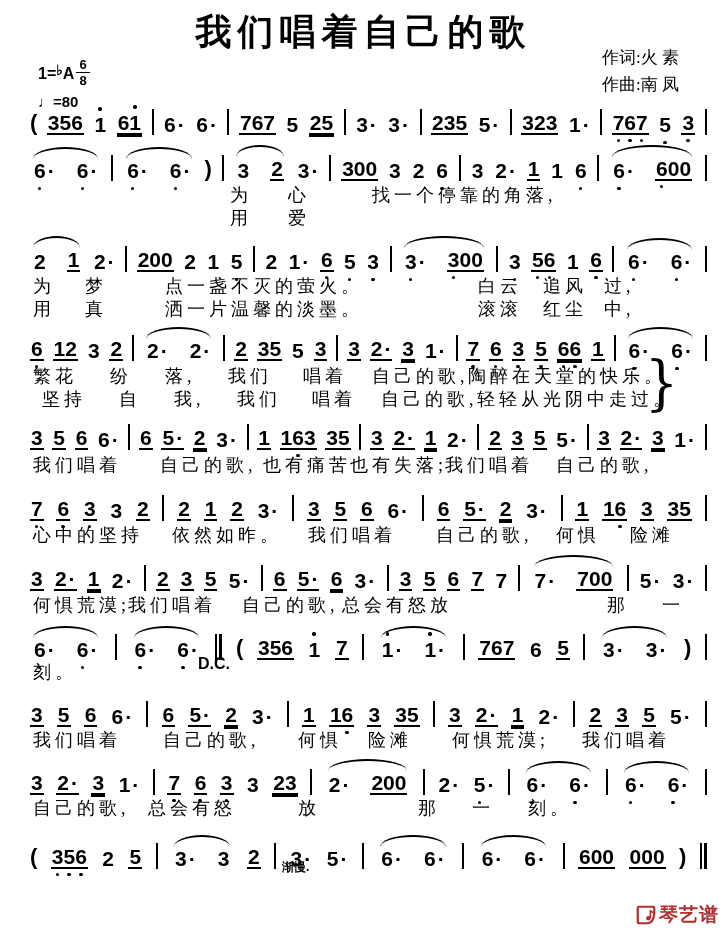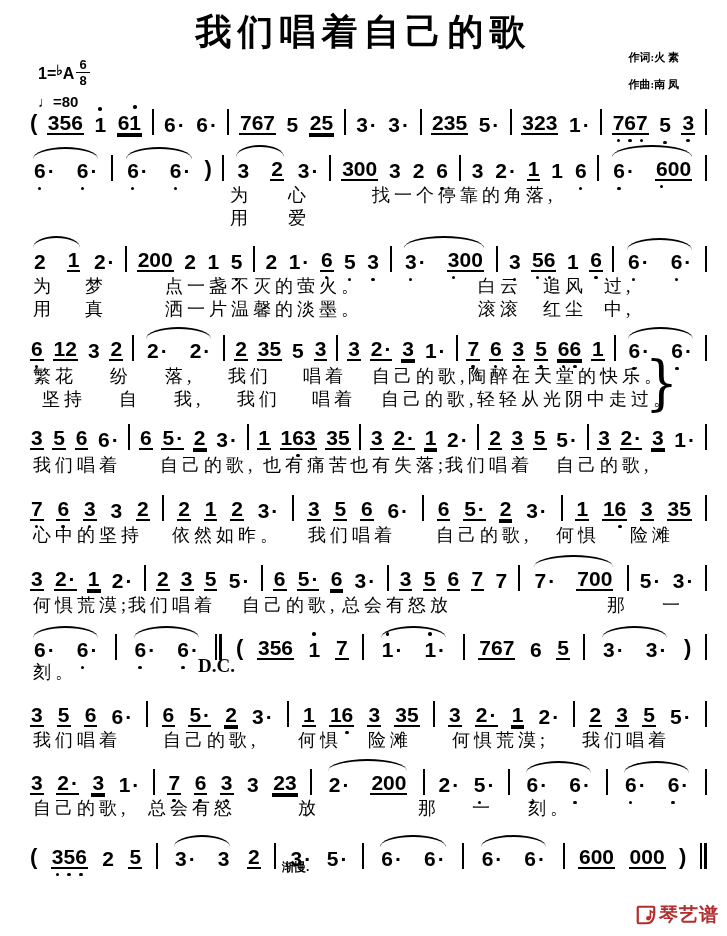--- a/index.html
+++ b/index.html
@@ -4,22 +4,22 @@
 <style>
   html,body{margin:0;padding:0;}
   body{
     width:727px;height:936px;position:relative;background:#ffffff;color:#000;
     font-family:"Liberation Sans",sans-serif;overflow:hidden;
   }
   .title{
     position:absolute;top:8px;left:0;right:0;text-align:center;
     font-family:"DejaVu Serif",serif;font-weight:bold;font-size:36px;letter-spacing:6px;
   }
-  .credits{position:absolute;right:48px;top:44px;font-size:11px;line-height:27px;
-    font-family:"Liberation Serif",serif;font-weight:bold;}
+  .credits{position:absolute;right:48px;top:44px;font-size:17px;line-height:27px;
+    font-family:"Liberation Serif",serif;font-weight:normal;}
   .keyblock{position:absolute;left:38px;top:58px;font-weight:bold;}
   .keysig{font-size:16px;}
   .keysig .flat{vertical-align:4px;font-size:14px;}
   .meter{display:inline-block;vertical-align:-6px;text-align:center;margin-left:2px;line-height:1;}
   .meter .num{display:block;border-bottom:1.5px solid #000;padding:0 3px 1px;font-size:13px;}
   .meter .den{display:block;font-size:13px;padding-top:1px;}
   .tempo{font-size:15px;margin-top:6px;}
   
   .score-line{
     position:absolute;left:30px;right:20px;height:30px;
@@ -39,21 +39,21 @@
   .bar.dbl{width:7px;background:none;border-left:2px solid #000;border-right:3px solid #000;box-sizing:border-box;}
   .paren{font-size:22px;line-height:1;padding-bottom:1px;}
   .arc{display:inline-flex;align-items:flex-end;gap:20px;position:relative;padding:0 3px;}
   .arc::before{content:'';position:absolute;left:3px;right:3px;top:-13px;height:10px;
     border-top:2px solid #000;border-radius:50% / 100% 100% 0 0;}
   
   .lyric-row{position:absolute;left:0;top:0;width:727px;height:24px;
     font-family:"Liberation Serif",serif;font-size:18px;}
   .lyric-seg{position:absolute;top:0;letter-spacing:4px;white-space:nowrap;}
   .anno{position:absolute;font-weight:bold;}
-  .anno.dc{font-family:Liberation Serif, serif;font-size:19px;}
+  .anno.dc{font-family:Liberation Sans, sans-serif;font-size:16px;}
   .anno.rit{font-size:12px;letter-spacing:0;}
   .brace{position:absolute;font-size:52px;font-weight:normal;line-height:1;
     font-family:"DejaVu Serif",serif;transform:scaleY(1.15);}
   
   .logo{position:absolute;right:8px;bottom:8px;display:flex;align-items:center;gap:2px;text-align:right;}
   .logo-text{font-size:19px;font-weight:bold;letter-spacing:1px;}
 </style>
 </head>
 <body>
 

